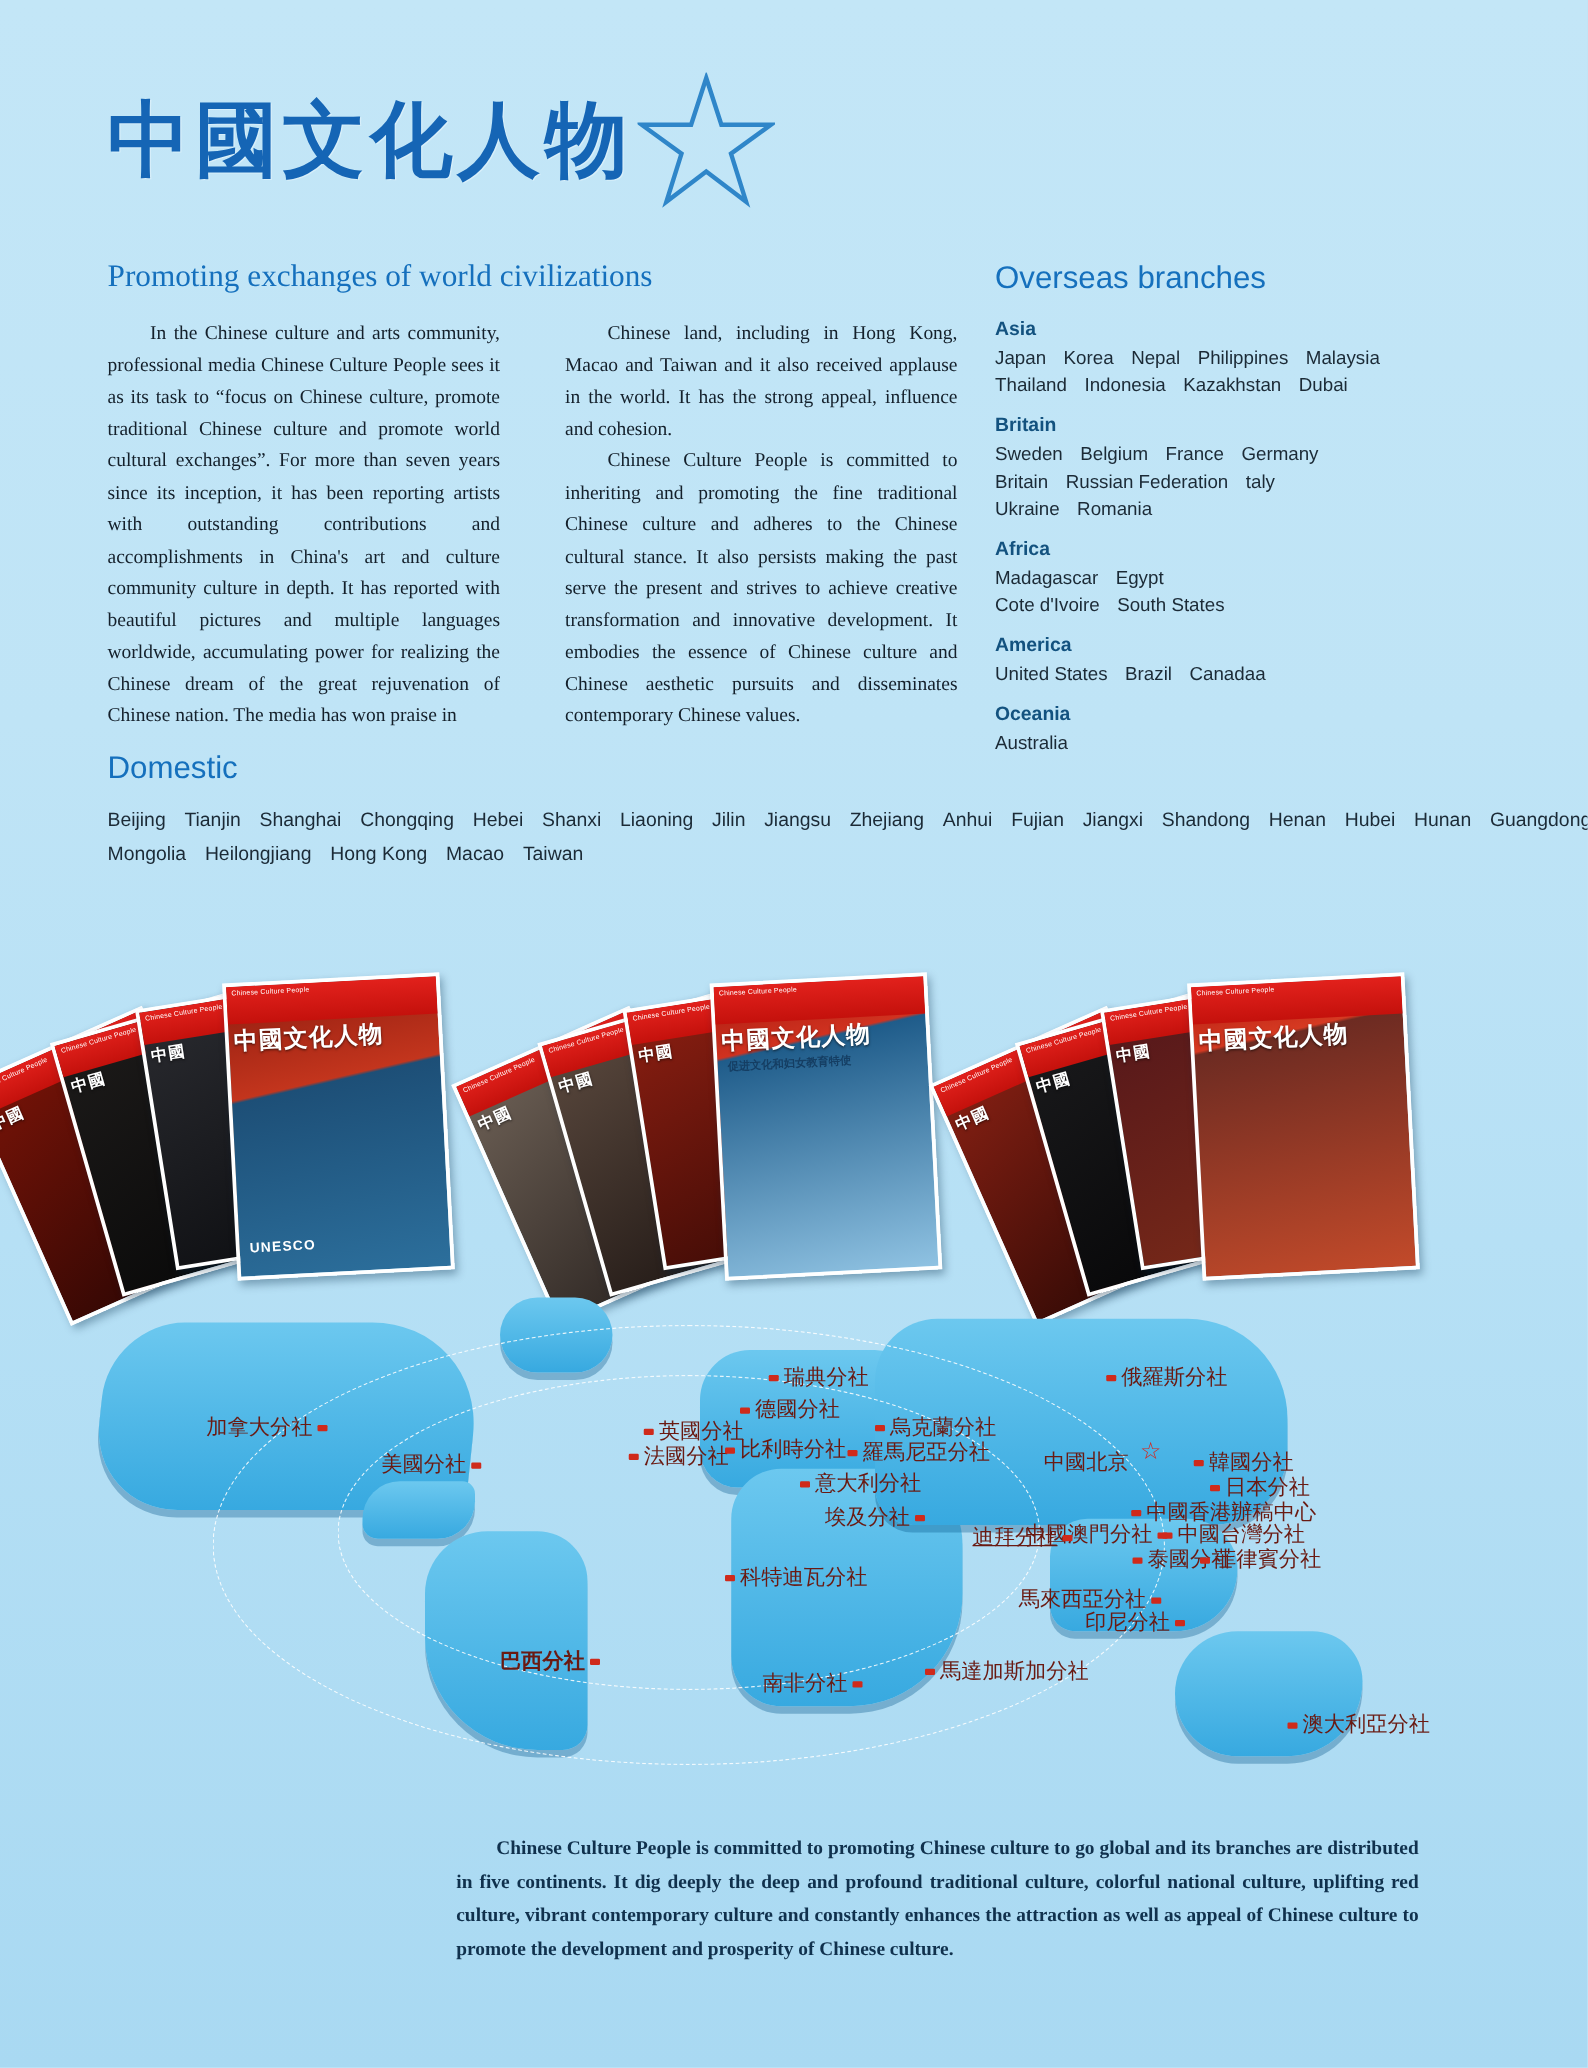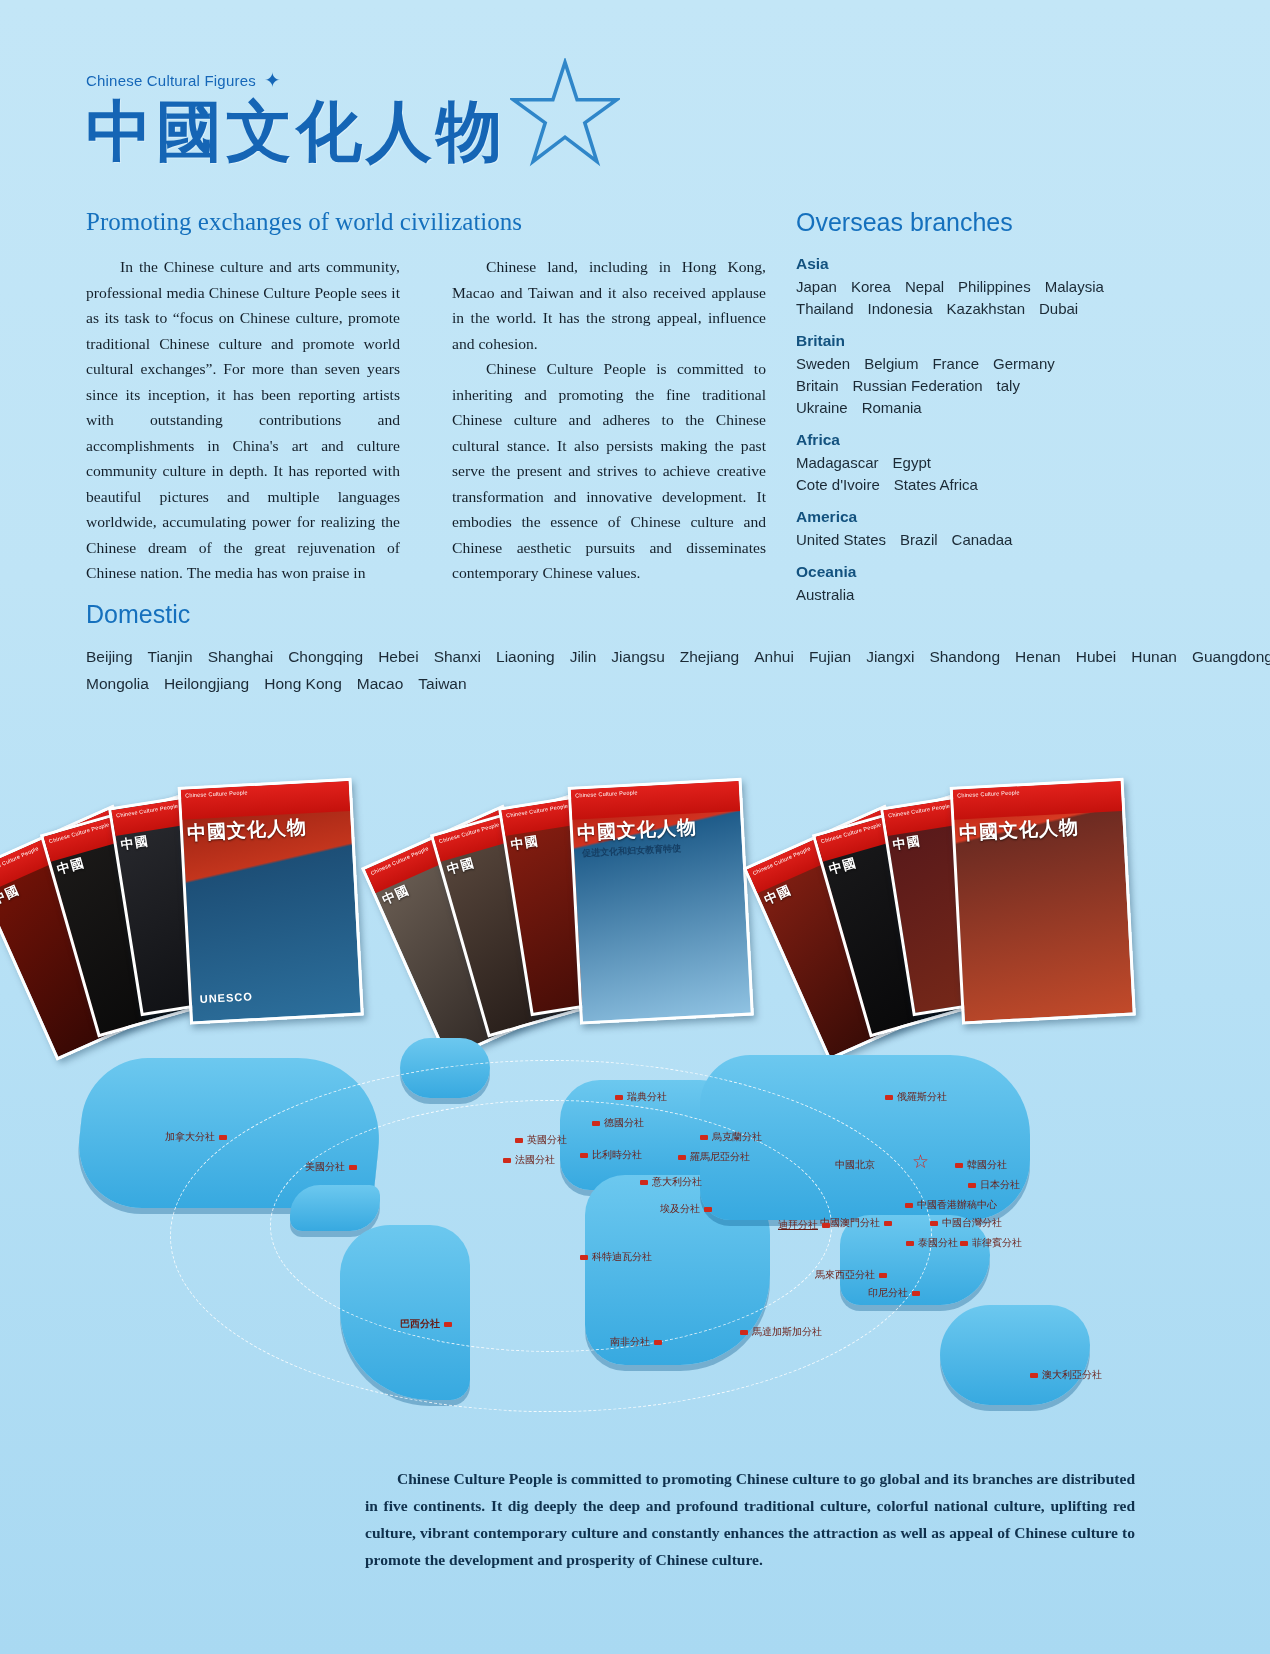--- a/index.html
+++ b/index.html
@@ -104,21 +104,21 @@
   
   .map{
     position:absolute;left:40px;top:1020px;width:1190px;height:420px;
   }
   .landmass{
     position:absolute;
     background:linear-gradient(180deg,#6cc8ef,#37a9e0);
     box-shadow:0 6px 0 rgba(10,90,140,.35);
   }
   .pin{
-    position:absolute;font-size:10px;color:#6a1a12;white-space:nowrap;
+    position:absolute;font-size:17px;color:#6a1a12;white-space:nowrap;
     font-family:"DejaVu Sans", sans-serif;
   }
   .pin.r::before{
     content:"";display:inline-block;width:8px;height:5px;background:#cf2a1b;
     margin-right:4px;vertical-align:middle;border-radius:1px;
   }
   .pin.l::after{
     content:"";display:inline-block;width:8px;height:5px;background:#cf2a1b;
     margin-left:4px;vertical-align:middle;border-radius:1px;
   }
@@ -137,24 +137,20 @@
     color:#10314d;text-align:justify;
   }
   .footer .ind{display:inline-block;width:32px;}
 </style>
 </head>
 <body>
 
 <div class="page">
 
   <div class="masthead">
-    <div class="brand-en">
-      <span>Chinese Cultural Figures</span>
-      <span class="brand-star-small">✦</span>
-    </div>
     <div class="brand-cn">中國文化人物</div>
   </div>
   <svg class="brand-bigstar" viewBox="0 0 100 100">
     <polygon points="50,4 61,38 97,38 68,59 79,94 50,72 21,94 32,59 3,38 39,38" fill="none" stroke="#2f86c9" stroke-width="3.2"></polygon>
   </svg>
 
   <div class="article">
     <h2 class="h-blue">Promoting exchanges of world civilizations</h2>
     <div class="cols">
       <div class="col">
@@ -184,21 +180,21 @@
         <span>Sweden</span><span>Belgium</span><span>France</span><span>Germany</span><br>
         <span>Britain</span><span>Russian Federation</span><span>taly</span><br>
         <span>Ukraine</span><span>Romania</span>
       </div>
     </div>
 
     <div class="region">
       <div class="region-name">Africa</div>
       <div class="region-list">
         <span>Madagascar</span><span>Egypt</span><br>
-        <span>Cote d'Ivoire</span><span>States Africa</span>
+        <span>Cote d'Ivoire</span><span>South States</span>
       </div>
     </div>
 
     <div class="region">
       <div class="region-name">America</div>
       <div class="region-list">
         <span>United States</span><span>Brazil</span><span>Canadaa</span>
       </div>
     </div>
 

